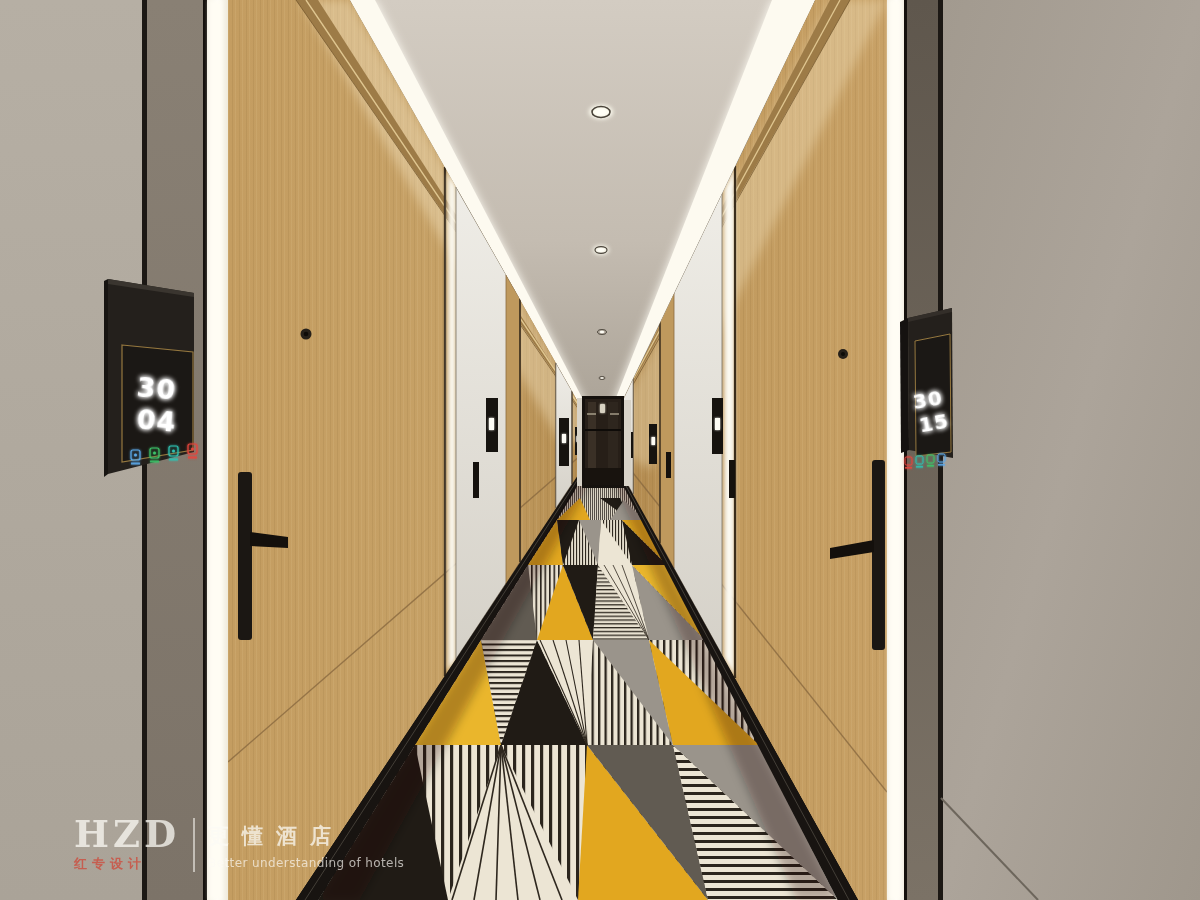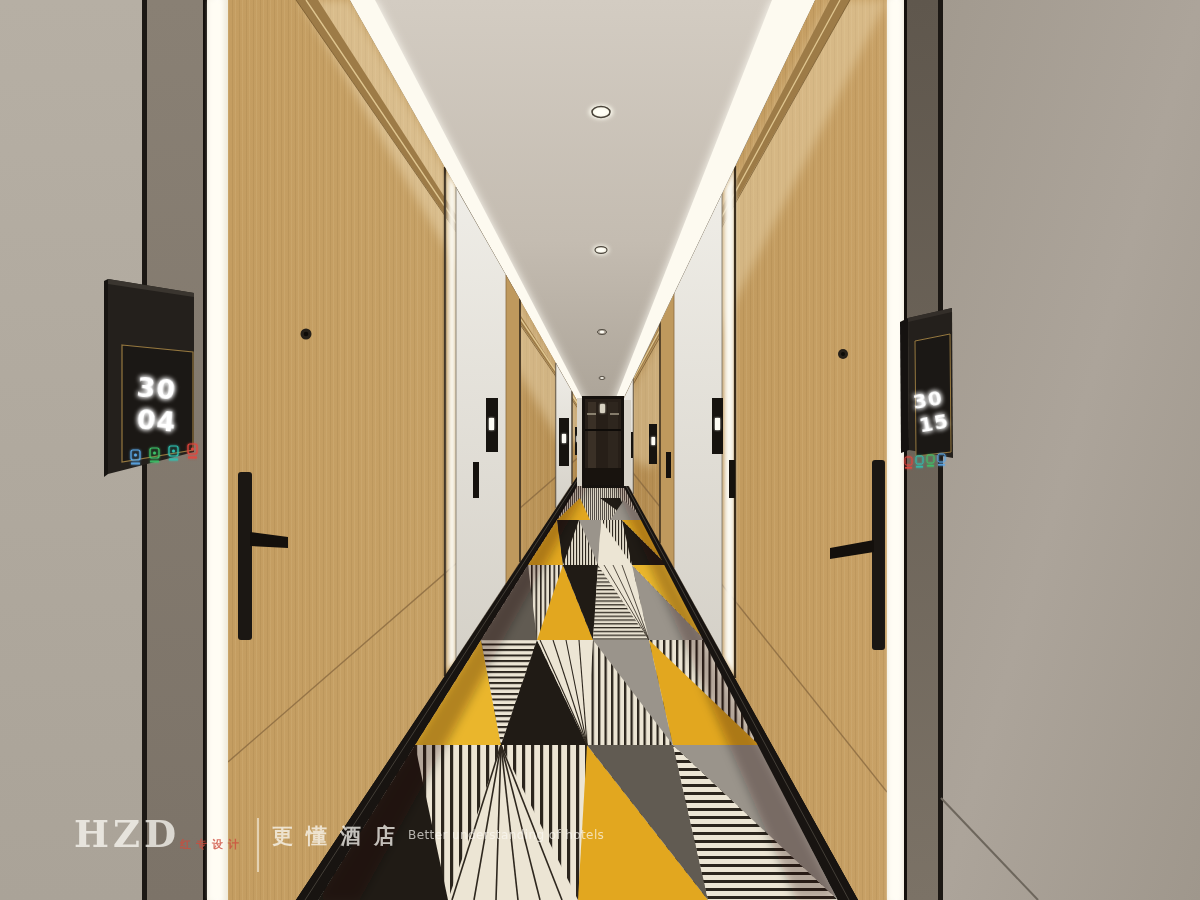--- a/index.html
+++ b/index.html
@@ -3,25 +3,25 @@
 <meta charset="utf-8">
 <style>
   html,body{margin:0;padding:0;background:#111;}
   #stage{position:relative;width:1200px;height:900px;overflow:hidden;background:#b5ae a3;font-family:"DejaVu Sans","Liberation Sans",sans-serif;}
   #scene{position:absolute;left:0;top:0;}
   .cp-y{fill:#e2a71f}.cp-y2{fill:#eab62c}.cp-k{fill:#201b15}.cp-dg{fill:#615b52}
   .cp-g{fill:#9a948b}.cp-c{fill:#ece5d4}
   .ray{stroke:#2e271e;fill:none}
   .sign-num{font-family:"DejaVu Sans","Liberation Sans",sans-serif;font-weight:bold;fill:#ffffff;letter-spacing:1px;}
   .watermark{position:absolute;left:74px;top:816px;display:flex;align-items:flex-start;gap:13px;opacity:.85;pointer-events:none;}
-  .wm-left{display:flex;flex-direction:row;align-items:flex-end;}
+  .wm-left{display:flex;flex-direction:column;align-items:flex-start;}
   .wm-logo{font-family:"DejaVu Serif","Liberation Serif",serif;font-weight:bold;font-size:37px;line-height:36px;letter-spacing:4px;color:rgba(252,250,245,.88);}
-  .wm-logo-sub{margin-top:10px;font-size:11px;letter-spacing:5px;color:rgba(205,75,60,.92);font-weight:bold;}
+  .wm-logo-sub{margin-top:3px;font-size:13px;letter-spacing:5px;color:rgba(205,75,60,.92);font-weight:bold;}
   .wm-divider{width:2px;height:54px;background:rgba(252,250,245,.65);margin-top:2px;}
-  .wm-right{display:flex;flex-direction:row;padding-top:6px;}
+  .wm-right{display:flex;flex-direction:column;padding-top:6px;}
   .wm-brand{font-size:21px;font-weight:bold;letter-spacing:13px;color:rgba(252,250,245,.88);white-space:nowrap;}
   .wm-brand-sub{margin-top:6px;font-size:12px;letter-spacing:.4px;color:rgba(252,250,245,.8);white-space:nowrap;}
 </style>
 </head>
 <body>
 
 <div id="stage">
 <svg id="scene" width="1200" height="900" viewBox="0 0 1200 900">
   <defs>
     <linearGradient id="ceilG" x1="0" y1="0" x2="0" y2="1">

